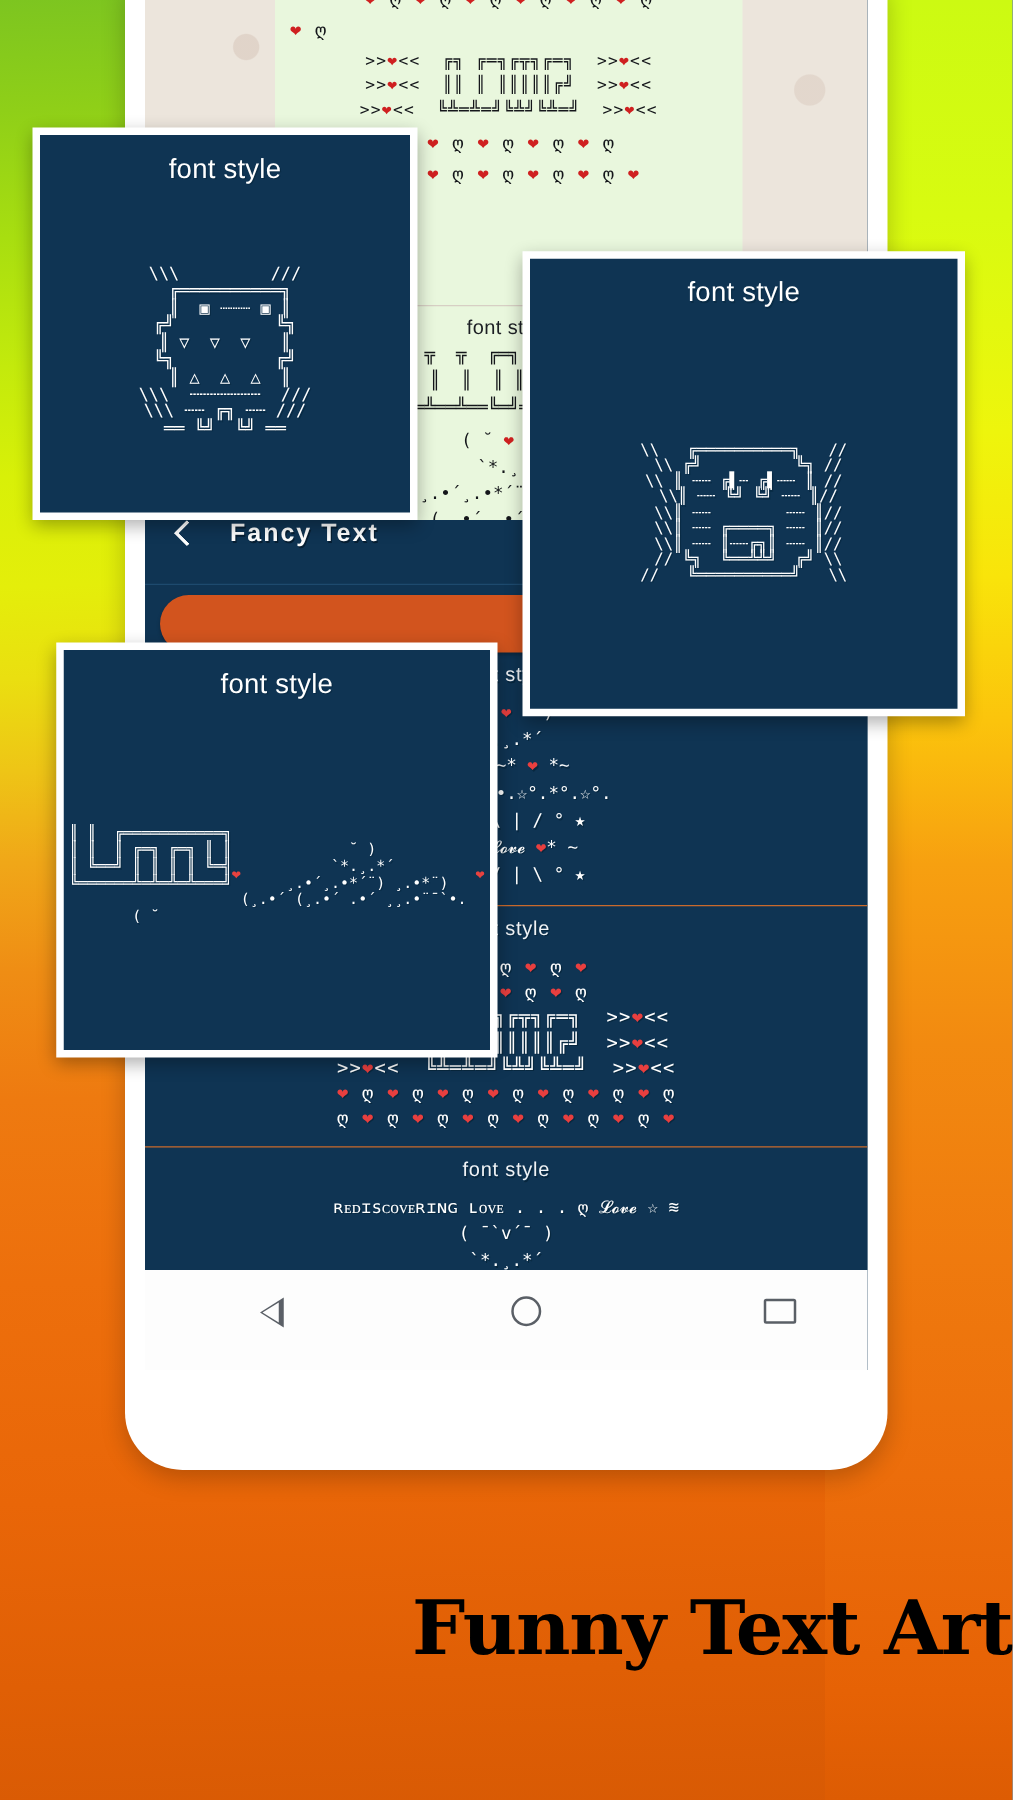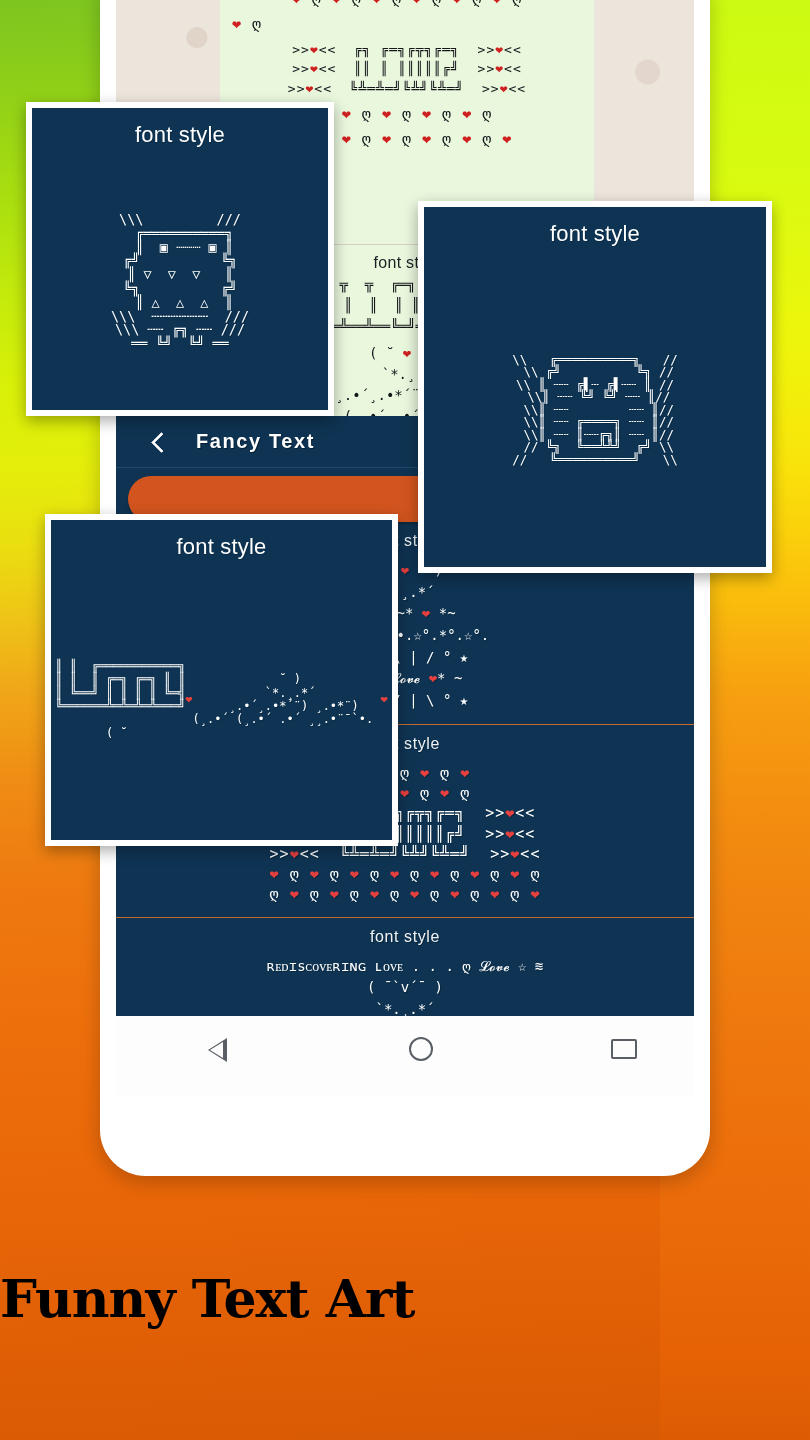--- a/index.html
+++ b/index.html
@@ -111,22 +111,22 @@
     text-align:center;
   }
 
   
   .dark-screen{
     position:absolute; left:0; top:430px; width:100%; height:680px;
     background:#0f3453;
   }
   .appbar{
     height:52px;
-    display:flex; align-items:center;
-    padding-left:32px;
+    display:flex; 
+    padding-left:20px;
     color:#ffffff;
     border-bottom:1px solid #1d4a6e;
     position:relative;
   }
   .back-chevron{
     width:20px; height:20px;
     position:relative; flex:0 0 auto;
   }
   .back-chevron::before{
     content:"";
@@ -254,25 +254,25 @@
   #card-face    { left:418px; top:201px; width:354px; height:372px; }
   #card-face    .card-art{ font-size:12.5px; line-height:1.0; }
 
   #card-love    { left:45px;  top:514px; width:353px; height:332px; }
   #card-love    .card-art{ font-size:12px; line-height:1.12; padding-bottom:6px; }
 
   
   .footer-title{
     position:absolute;
     left:0; right:0; top:1268px;
-    text-align:left;
+    text-align:right;
     z-index:6;
     font-family:"DejaVu Serif", serif;
     font-weight:bold;
-    font-size:52px;
+    font-size:60px;
     color:#000000;
     letter-spacing:-1px;
   }
 </style>
 </head>
 <body>
 
 <div id="stage">
 
   <div class="phone">

